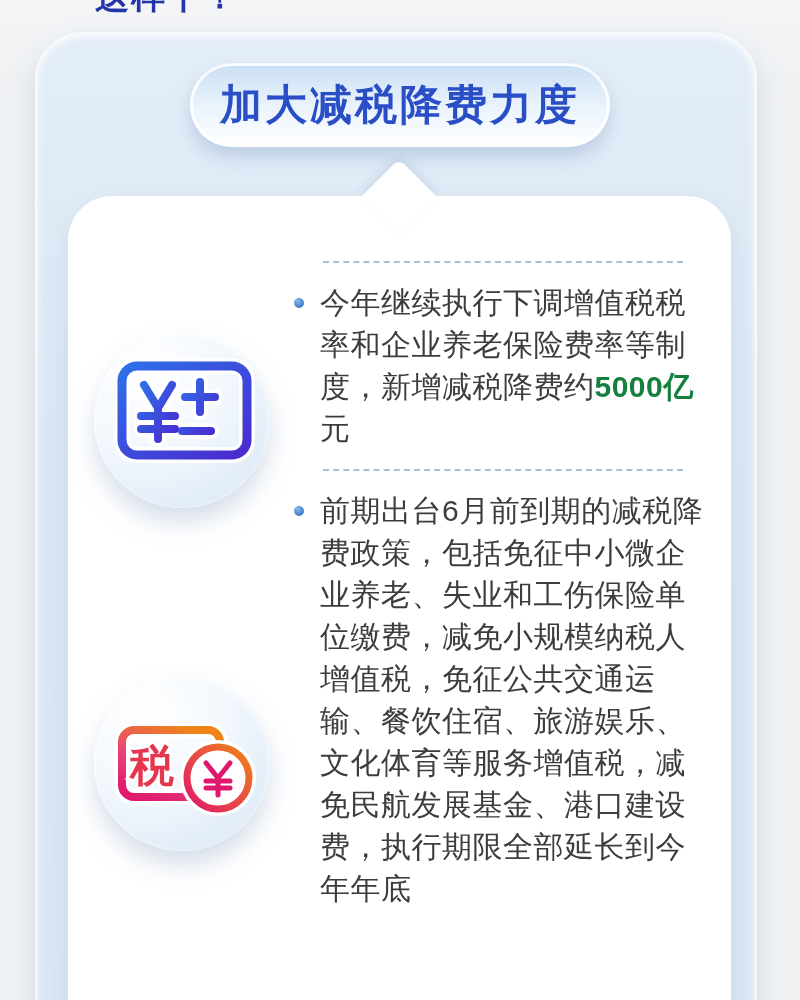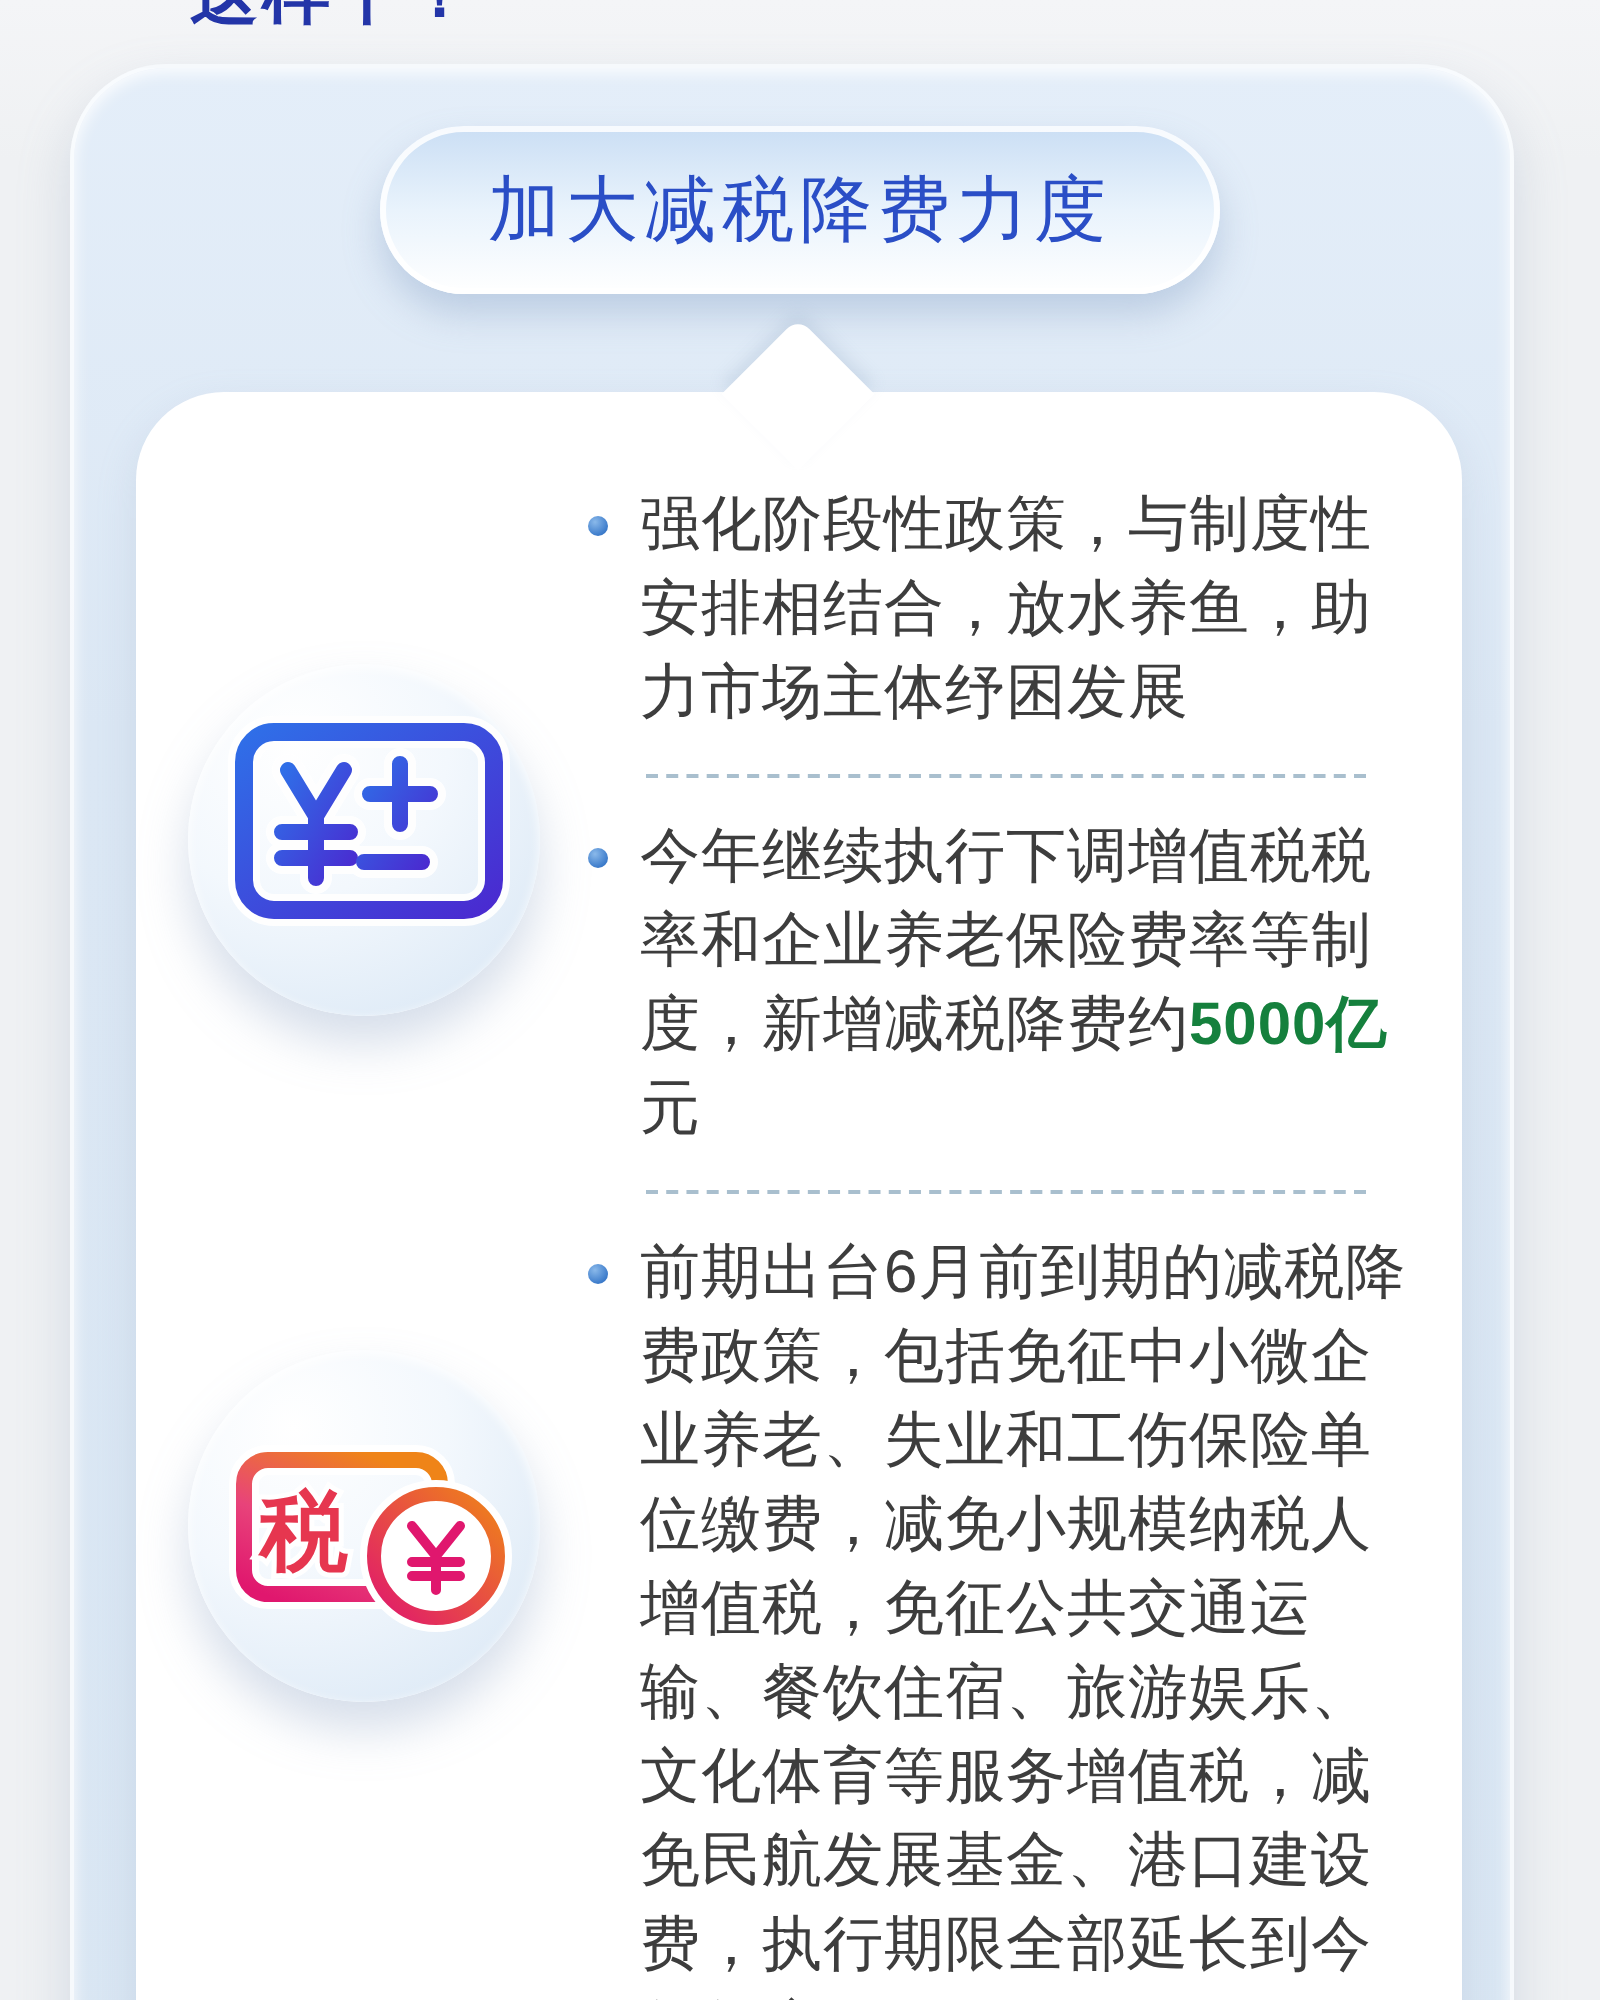--- a/index.html
+++ b/index.html
@@ -32,21 +32,21 @@
 
   
   .pill{
     position:absolute;left:190px;top:63px;width:420px;height:84px;
     border-radius:44px;
     background:linear-gradient(180deg,#cadef4 0%,#e9f3fc 50%,#ffffff 100%);
     box-shadow:0 10px 18px rgba(120,148,188,.35), inset 0 0 0 3px rgba(255,255,255,.85);
     display:flex;align-items:center;justify-content:center;
   }
   .pill h1{
-    margin:0;font-size:36px;font-weight:400;color:#2a4ec6;letter-spacing:3px;
+    margin:0;font-size:42px;font-weight:700;color:#2a4ec6;letter-spacing:3px;
   }
 
   
   .white-card{
     position:absolute;left:68px;top:196px;width:663px;height:880px;
     border-radius:44px;background:#ffffff;
     box-shadow:0 8px 20px rgba(140,160,190,.20);
   }
   .notch{
     position:absolute;left:304px;top:-26px;width:54px;height:54px;
@@ -93,21 +93,20 @@
 
   <div class="blue-card"></div>
 
   <div class="pill">
     <h1>加大减税降费力度</h1>
   </div>
 
   <div class="white-card">
     <div class="notch"></div>
     <div class="bullets" id="bullets">
-        <div class="bullet"><span class="dot"></span><span>强化阶段性政策，与制度性安排相结合，放水养鱼，助力市场主体纾困发展</span></div>
         <hr class="divider">
         <div class="bullet"><span class="dot"></span><span>今年继续执行下调增值税税率和企业养老保险费率等制度，新增减税降费约</span><span class="hl">5000亿</span><span>元</span></div>
         <hr class="divider">
         <div class="bullet"><span class="dot"></span><span>前期出台6月前到期的减税降费政策，包括免征中小微企业养老、失业和工伤保险单位缴费，减免小规模纳税人增值税，免征公共交通运输、餐饮住宿、旅游娱乐、文化体育等服务增值税，减免民航发展基金、港口建设费，执行期限全部延长到今年年底</span></div>
       </div>
   </div>
 
   <div class="medal medal-1">
     <svg width="176" height="176" viewBox="0 0 176 176">
       <defs>

